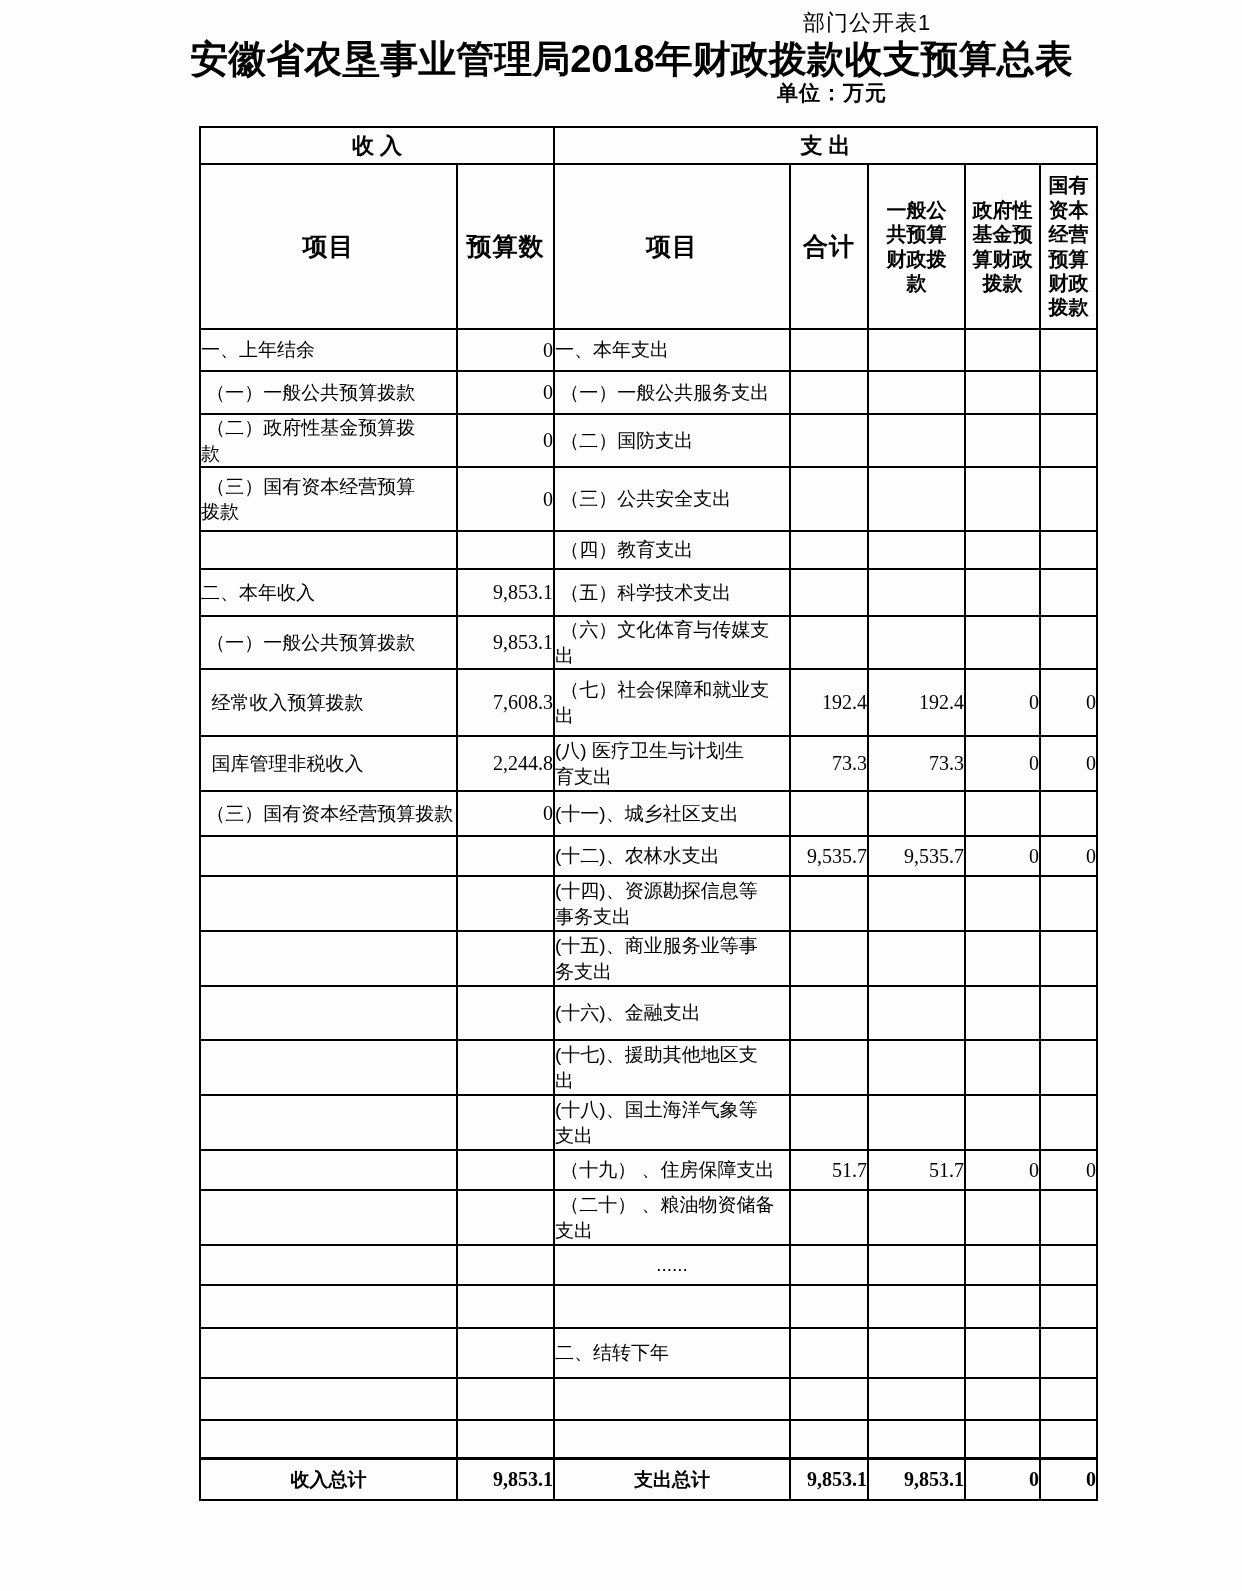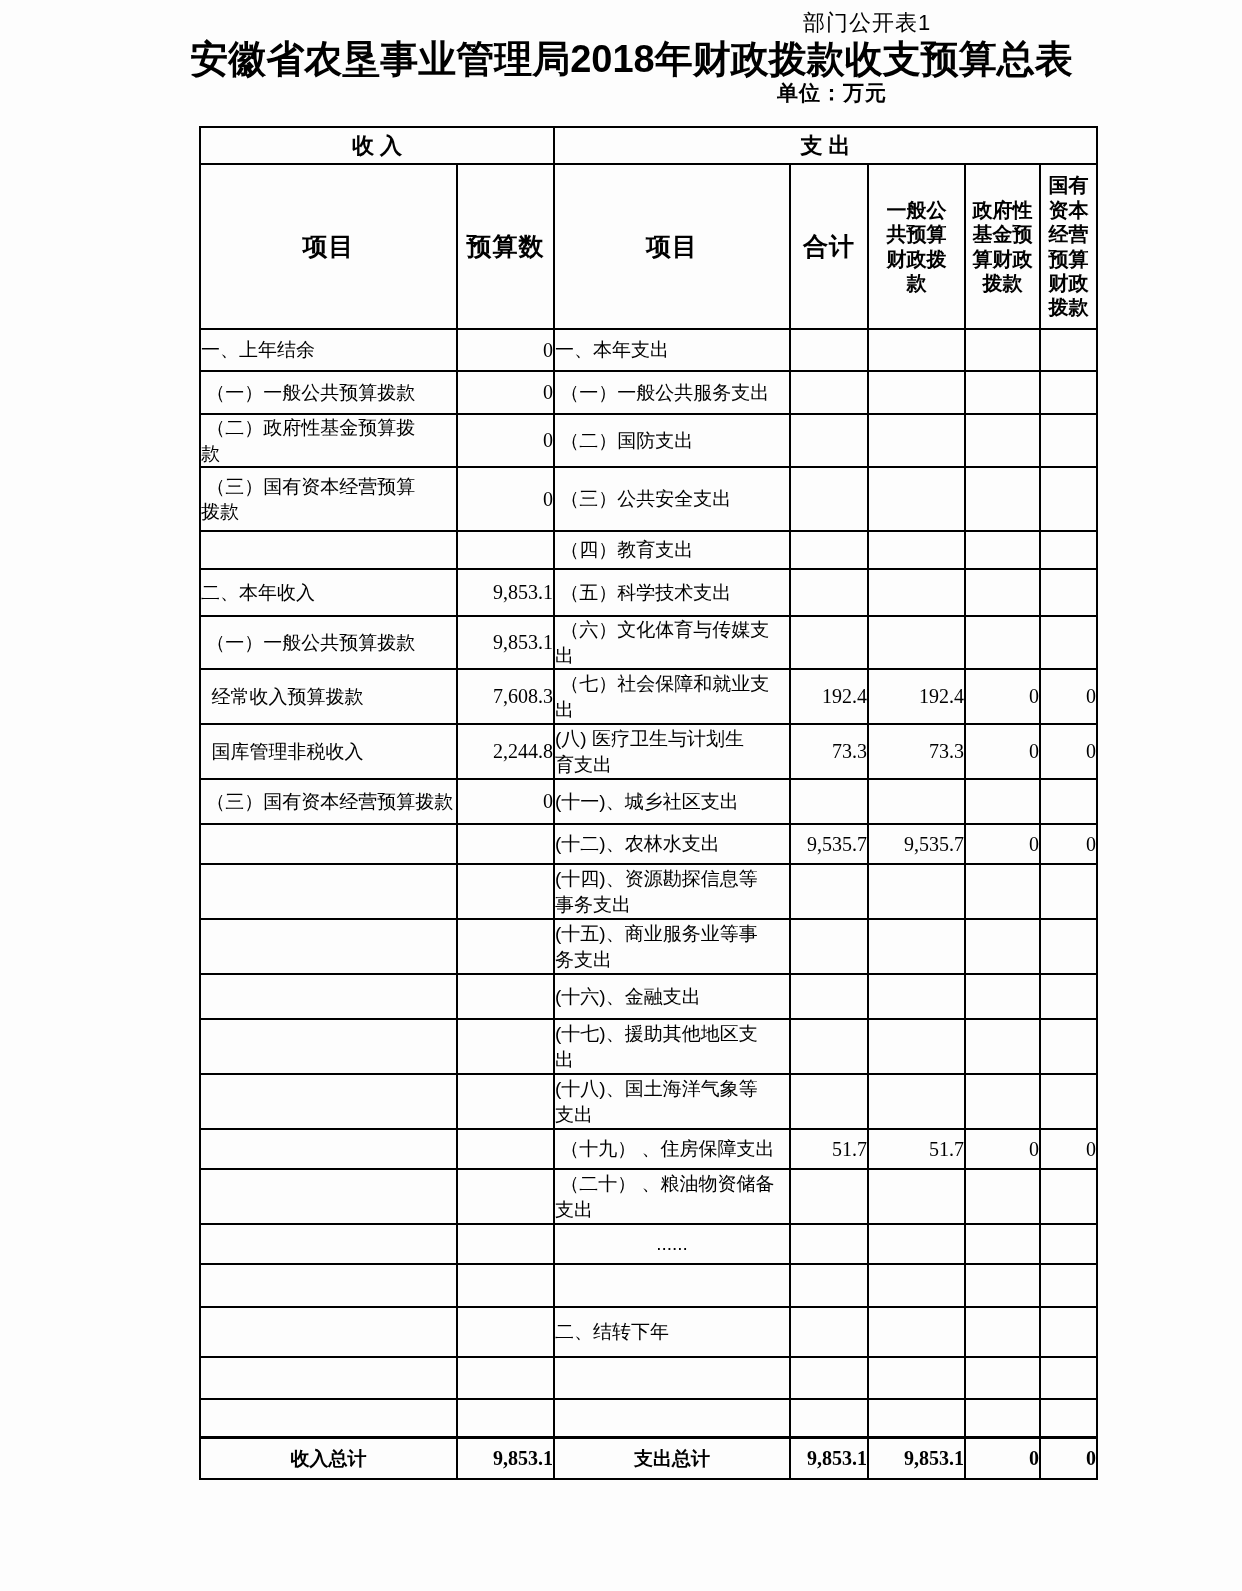--- a/index.html
+++ b/index.html
@@ -178,21 +178,21 @@
         <tr style="height: 53px;">
           <td class="c-label"> （一）一般公共预算拨款</td>
           <td class="c-num c-b">9,853.1</td>
           <td class="c-label c-expcol"> （六）文化体育与传媒支
 出</td>
           <td class="c-num"></td>
           <td class="c-num"></td>
           <td class="c-num"></td>
           <td class="c-num"></td>
         </tr>
-        <tr style="height: 55px;">
+        <tr style="height: 67px;">
           <td class="c-label">  经常收入预算拨款</td>
           <td class="c-num c-b">7,608.3</td>
           <td class="c-label c-expcol"> （七）社会保障和就业支
 出</td>
           <td class="c-num">192.4</td>
           <td class="c-num">192.4</td>
           <td class="c-num">0</td>
           <td class="c-num">0</td>
         </tr>
         <tr style="height: 55px;">
@@ -236,21 +236,21 @@
         <tr style="height: 55px;">
           <td class="c-label"></td>
           <td class="c-num c-b"></td>
           <td class="c-label c-expcol">(十五)、商业服务业等事
 务支出</td>
           <td class="c-num"></td>
           <td class="c-num"></td>
           <td class="c-num"></td>
           <td class="c-num"></td>
         </tr>
-        <tr style="height: 45px;">
+        <tr style="height: 54px;">
           <td class="c-label"></td>
           <td class="c-num c-b"></td>
           <td class="c-label c-expcol">(十六)、金融支出</td>
           <td class="c-num"></td>
           <td class="c-num"></td>
           <td class="c-num"></td>
           <td class="c-num"></td>
         </tr>
         <tr style="height: 55px;">
           <td class="c-label"></td>

